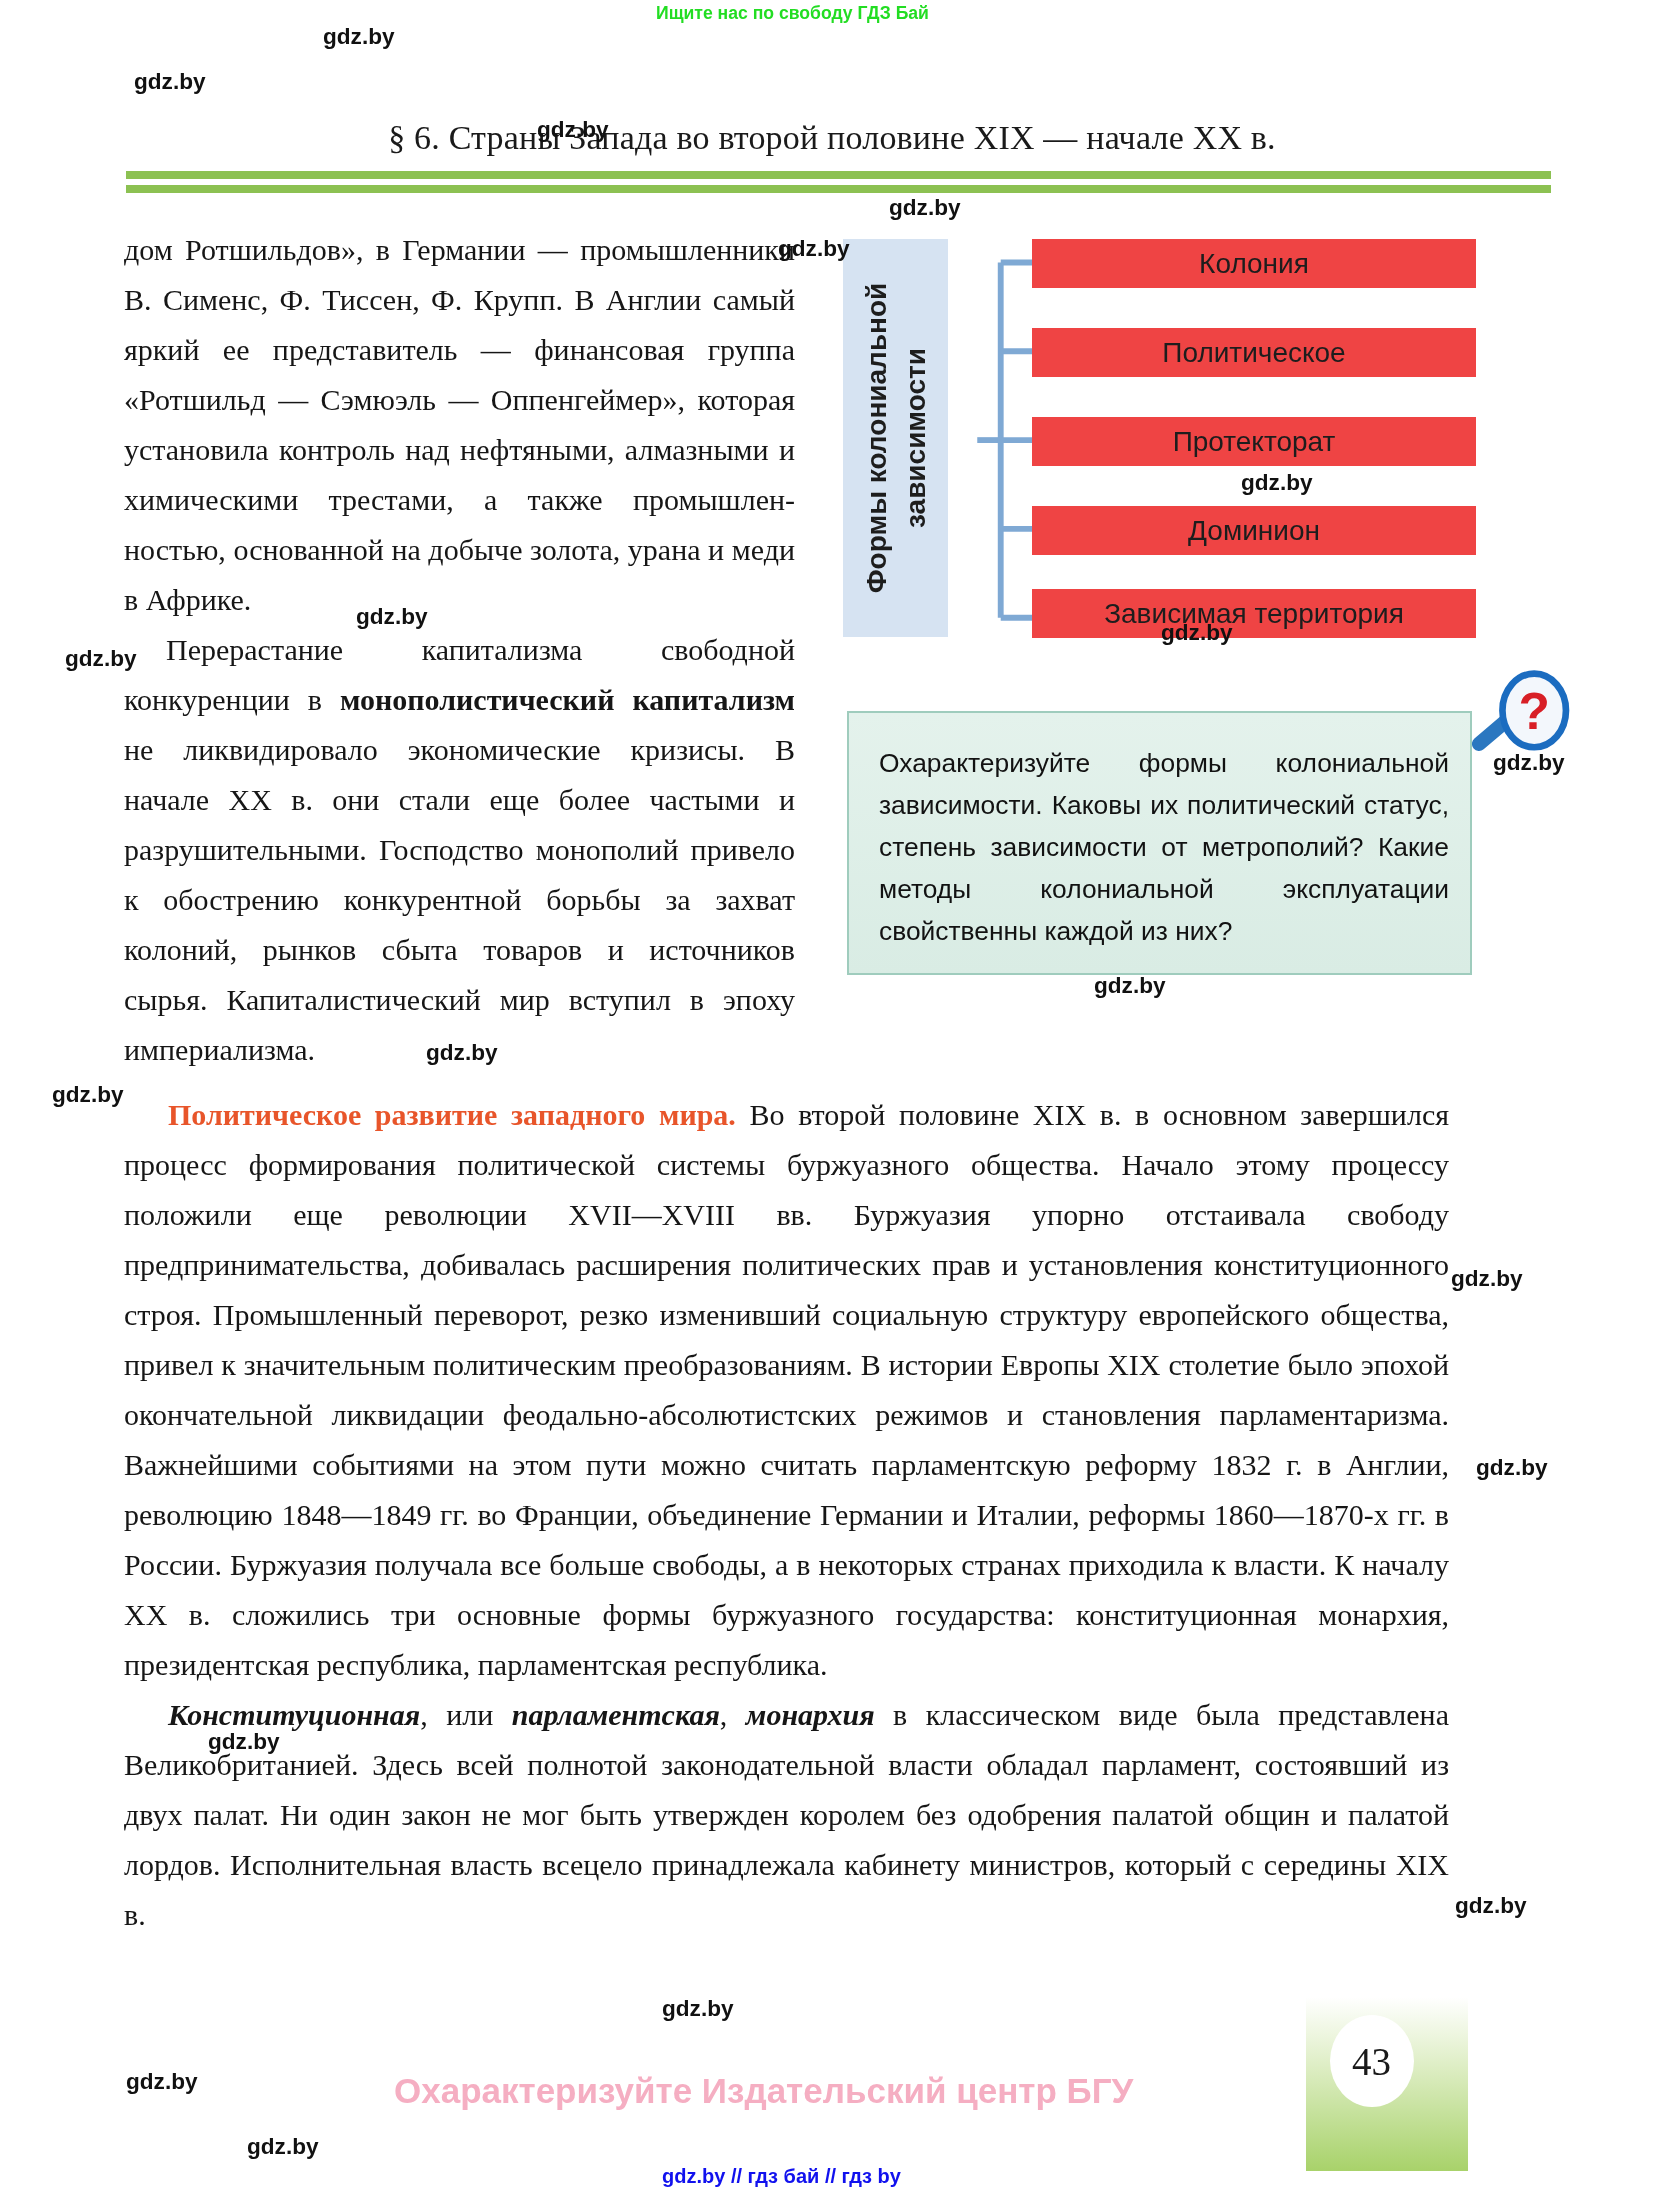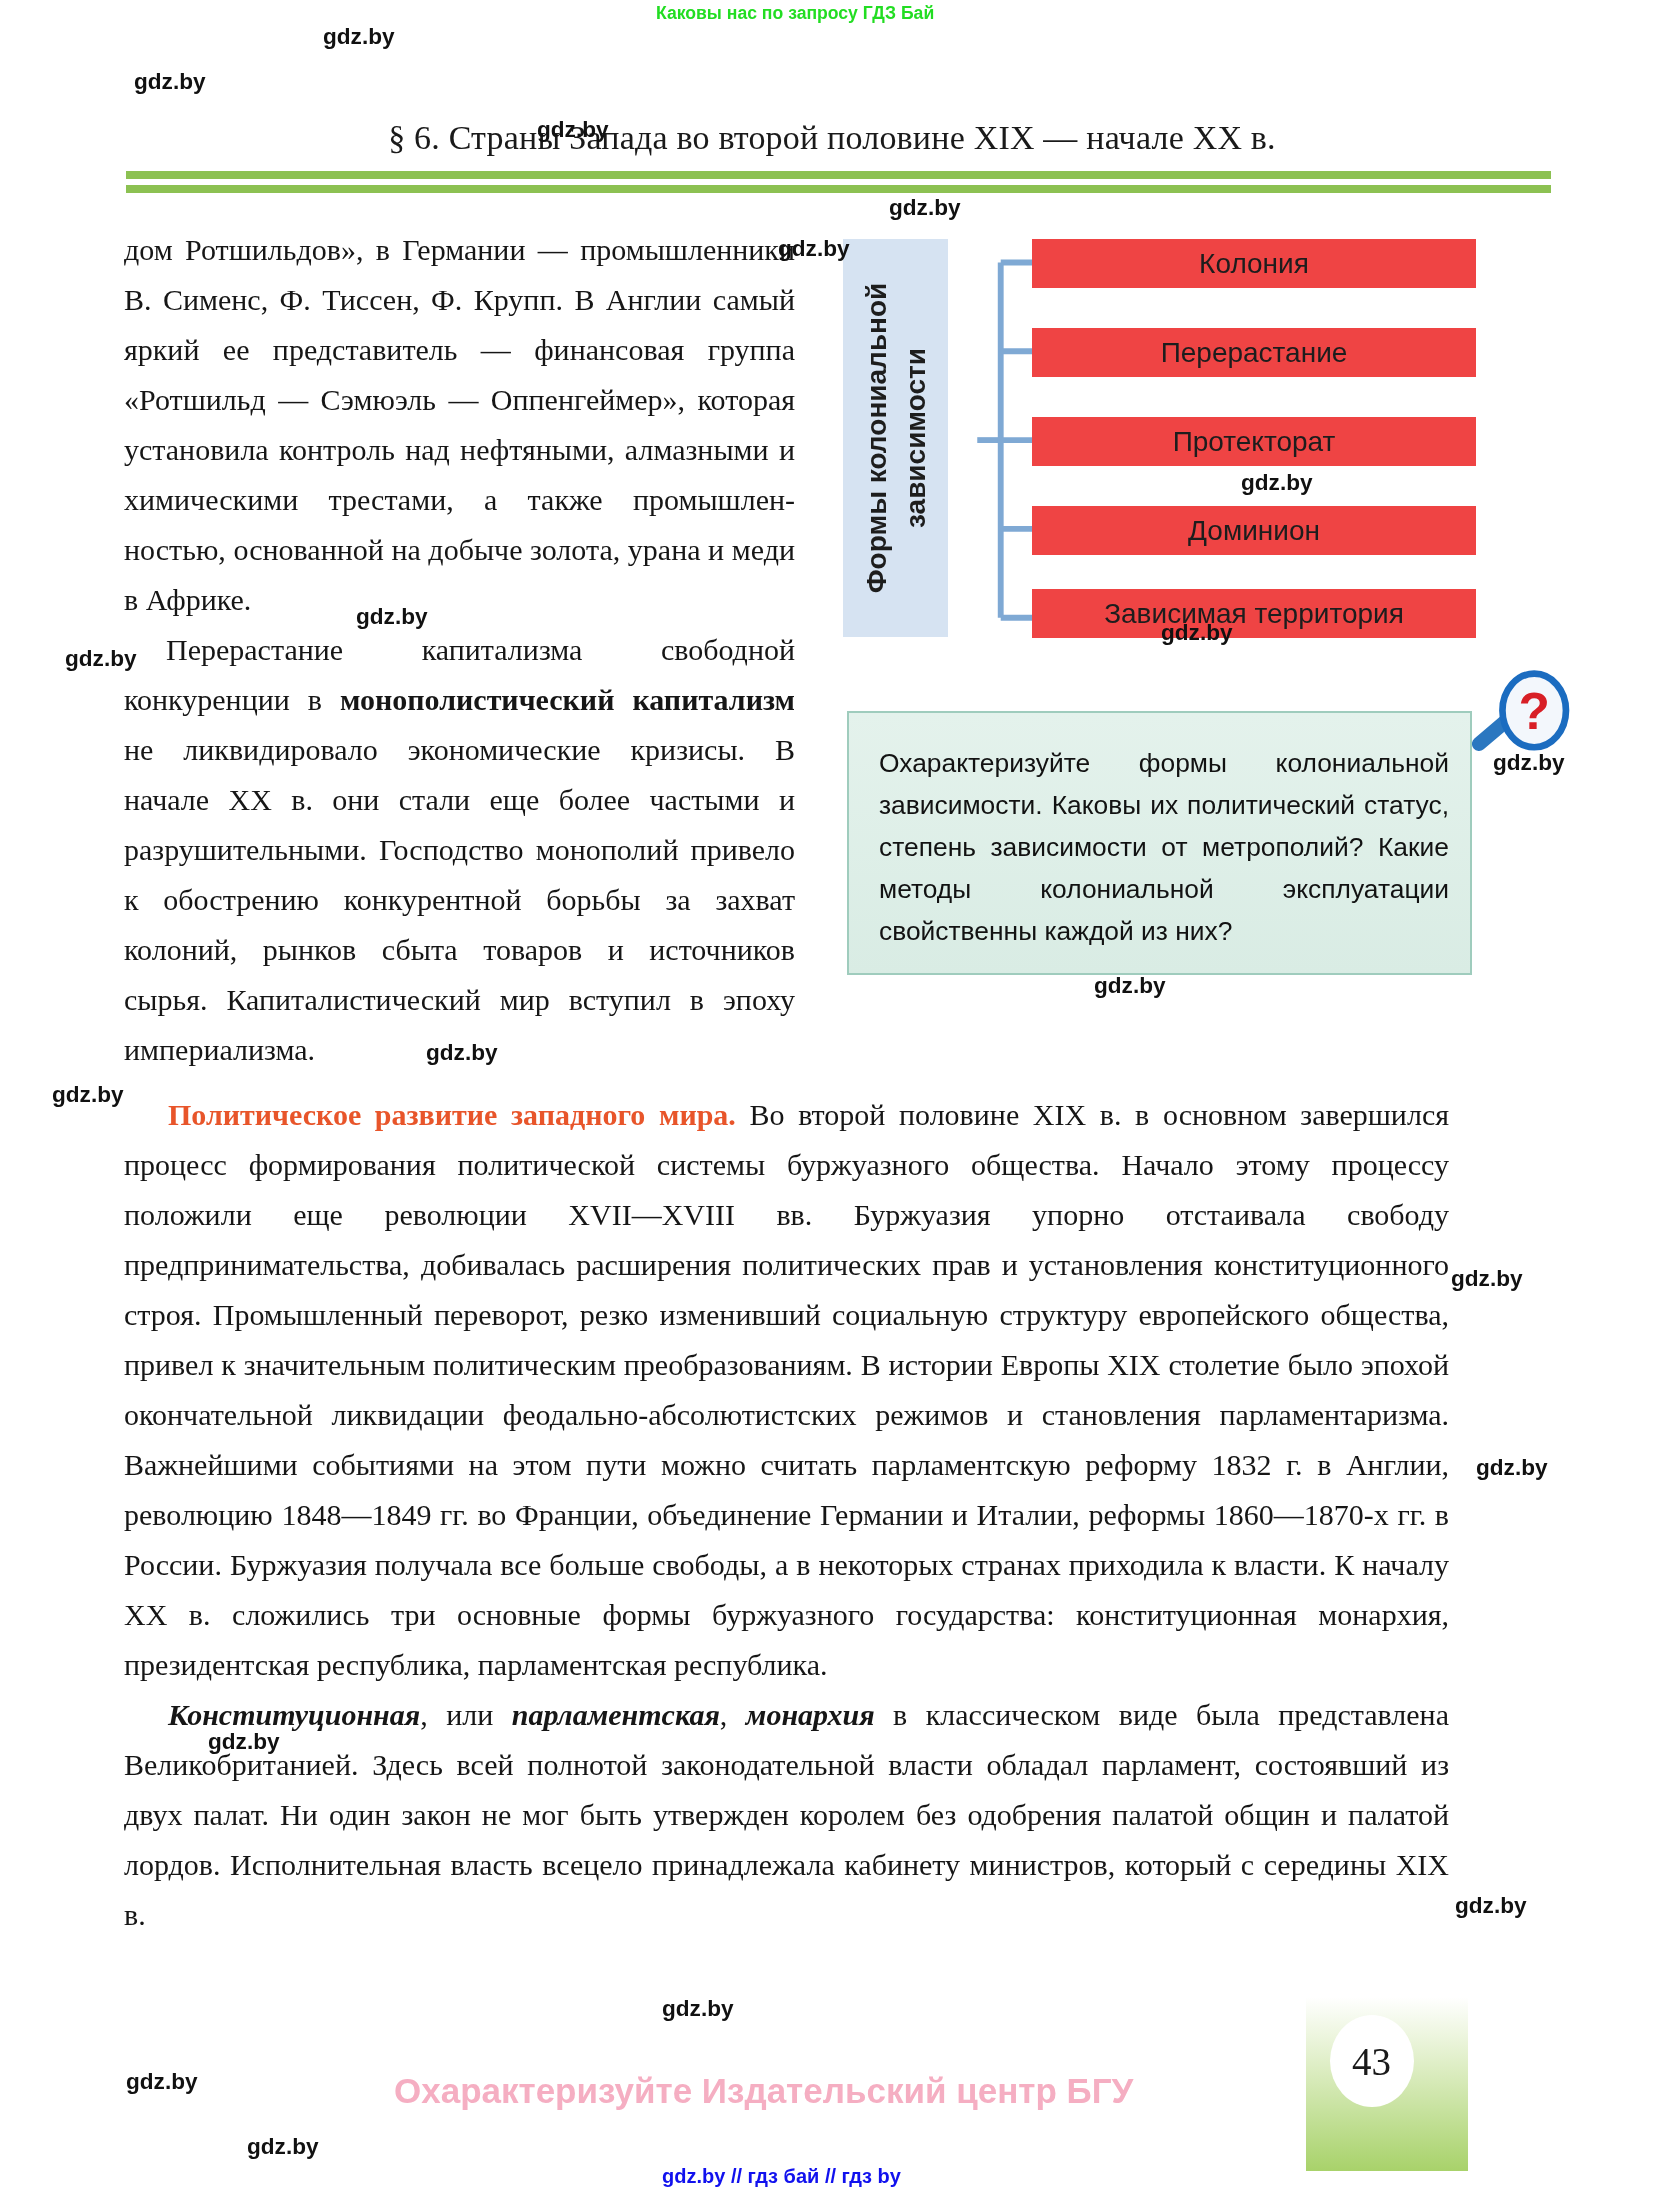--- a/index.html
+++ b/index.html
@@ -189,21 +189,21 @@
   </svg>
 
   <div id="dg-root">
     <div class="rot">
       <span>Формы колониальной</span><br>
       <span>зависимости</span>
     </div>
   </div>
 
   <div class="dg-node" style="top:0px">Колония</div>
-  <div class="dg-node" style="top:89px">Перерастание</div>
+  <div class="dg-node" style="top:89px">Политическое</div>
   <div class="dg-node" style="top:178px">Протекторат</div>
   <div class="dg-node" style="top:267px">Доминион</div>
   <div class="dg-node" style="top:350px">Зависимая территория</div>
 </div>
 
 <div id="question-box">
   <div id="question-text">Охарактеризуйте формы колониальной зависимости. Каковы их политический статус, степень зависимости от метропо­лий? Какие методы колониальной экс­плуатации свойственны каждой из них?</div>
 </div>
 
 <svg id="qmark-icon" width="101" height="107" viewBox="0 0 120 128">
@@ -219,21 +219,21 @@
 </div>
 
 <div id="page-badge">
   <div class="disc">43</div>
 </div>
 
 <div class="wm-pink" style="left:394px; top:2071px; font-size:35px;">Охарактеризуйте Издательский центр БГУ</div>
 
 <div class="wm-blue" style="left:662px; top:2165px; font-size:20px;">gdz.by  //  гдз бай  //  гдз by</div>
 
-<div class="wm-green" style="left:656px; top:3.4px; font-size:17.6px;">Каковы нас по запросу ГДЗ Бай</div>
+<div class="wm-green" style="left:656px; top:3.4px; font-size:17.6px;">Ищите нас по свободу ГДЗ Бай</div>
 
 <div id="wm-layer">
     <div class="wm" style="left: 323px; top: 23.5px; font-size: 22.6px;">gdz.by</div>
     <div class="wm" style="left: 134px; top: 69px; font-size: 22.6px;">gdz.by</div>
     <div class="wm" style="left: 537px; top: 117px; font-size: 22.6px;">gdz.by</div>
     <div class="wm" style="left: 889px; top: 195px; font-size: 22.6px;">gdz.by</div>
     <div class="wm" style="left: 778px; top: 236px; font-size: 22.6px;">gdz.by</div>
     <div class="wm" style="left: 1241px; top: 470px; font-size: 22.6px;">gdz.by</div>
     <div class="wm" style="left: 1161px; top: 620px; font-size: 22.6px;">gdz.by</div>
     <div class="wm" style="left: 356px; top: 604px; font-size: 22.6px;">gdz.by</div>

